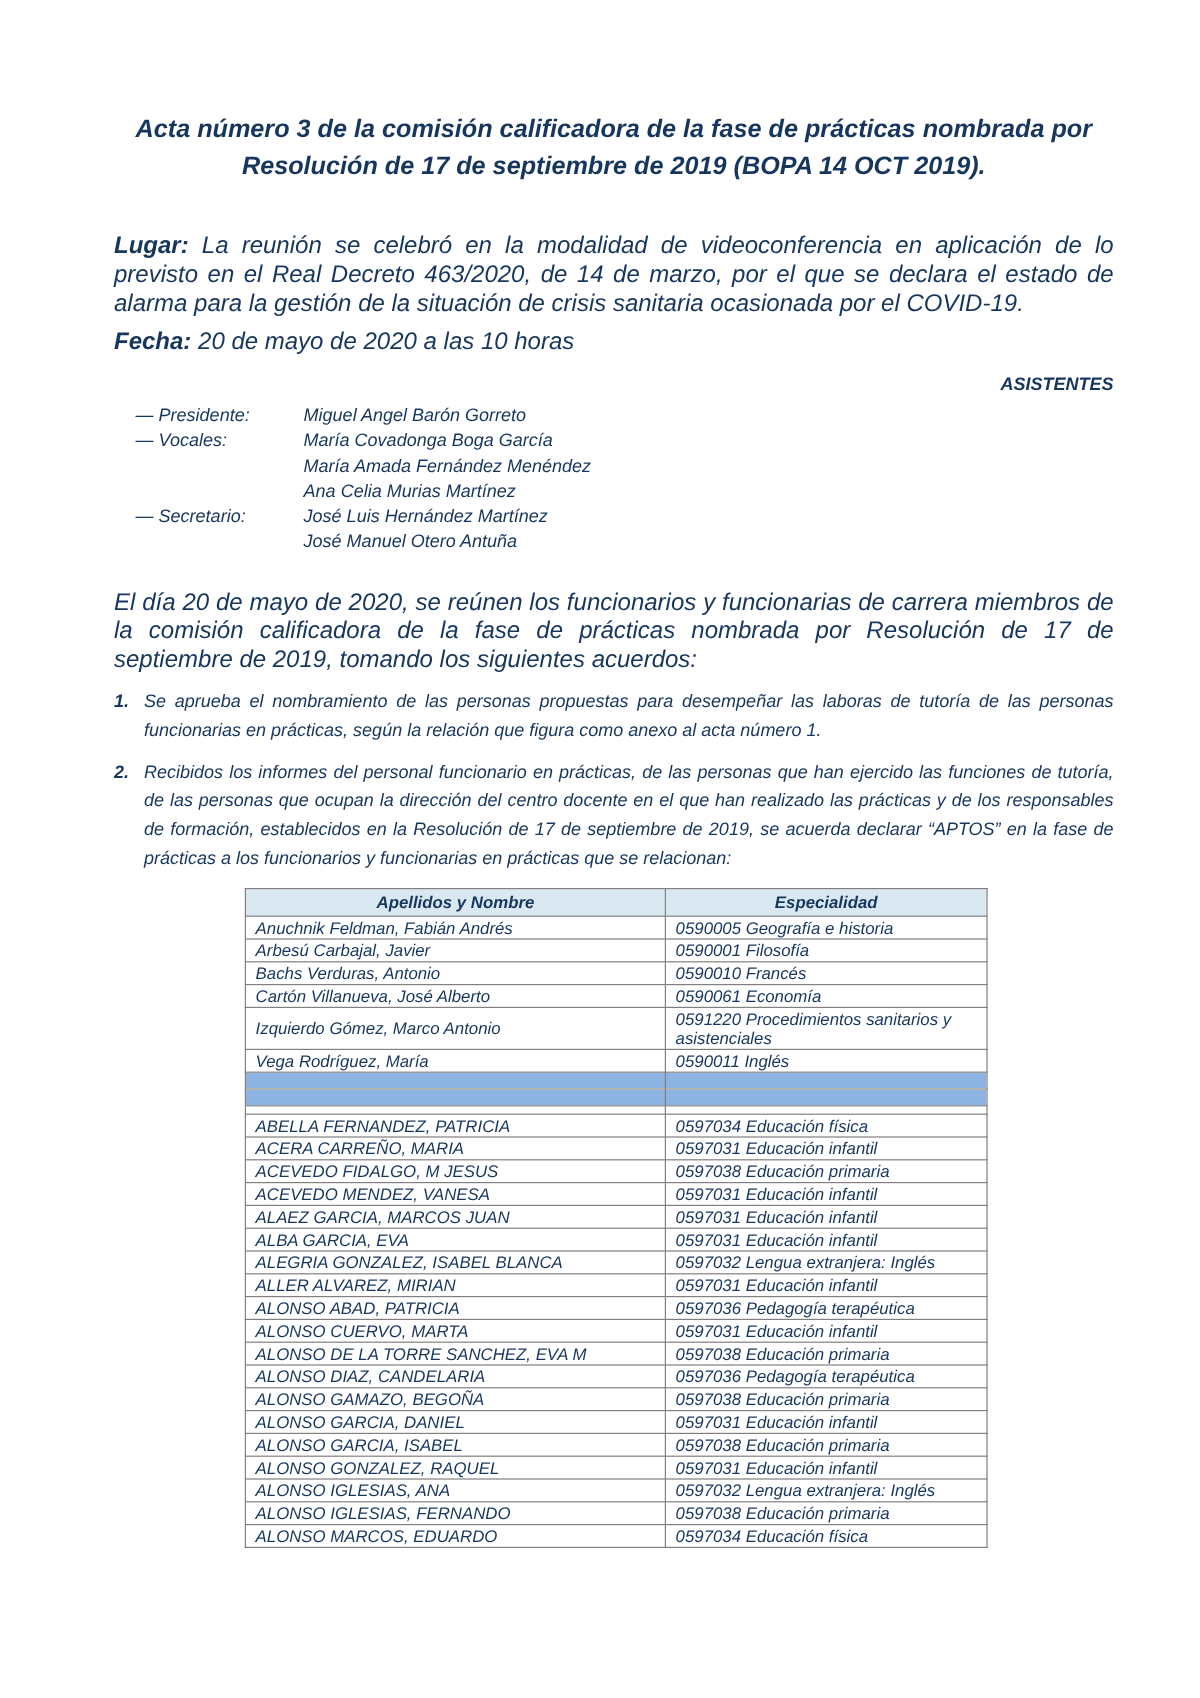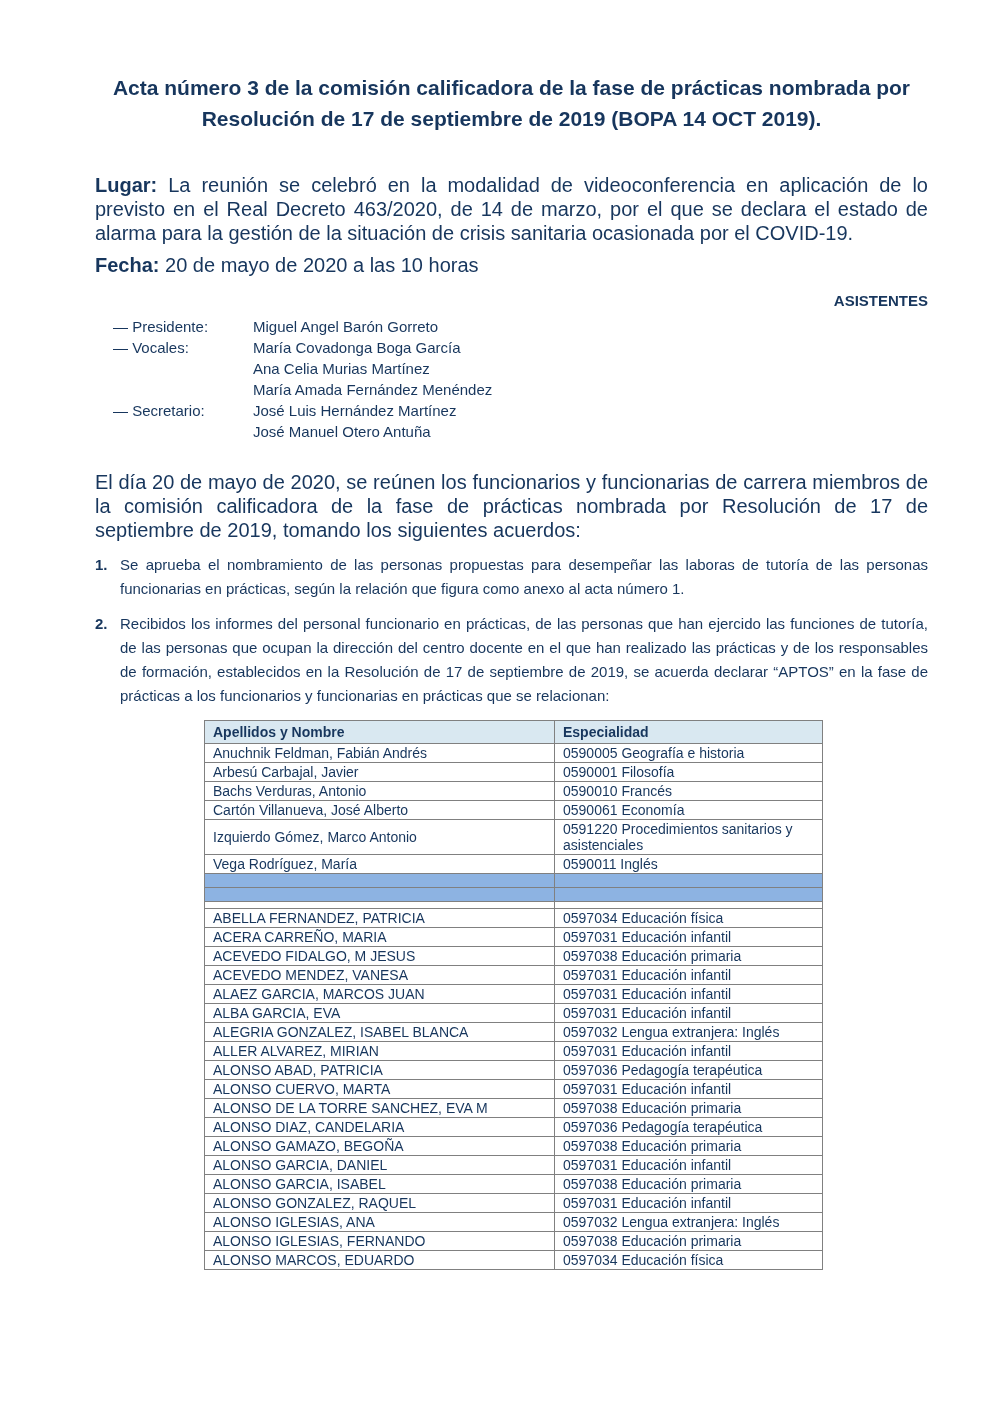--- a/index.html
+++ b/index.html
@@ -5,22 +5,23 @@
   html, body { margin: 0; padding: 0; background: #ffffff; }
   body {
     width: 1000px; height: 1415px;
     font-family: "Liberation Sans", sans-serif;
     color: #17365D;
     overflow: hidden;
   }
   .page {
     box-sizing: border-box;
     width: 1000px; height: 1415px;
-    padding: 72px 72px 0 95px;
+    padding: 92px 72px 0 95px;
     background: #ffffff;
+    font-style: italic;
   }
   .doc-title {
     max-width: 800px;
     margin: 0 auto;
     font-size: 21px;
     line-height: 31px;
     font-weight: bold;
     text-align: center;
   }
   .para {
@@ -64,21 +65,21 @@
   .apt-table th, .apt-table td {
     border: 1px solid #808080;
     padding: 1px 8px;
     line-height: 16px;
     vertical-align: middle;
     overflow: hidden;
   }
   .apt-table th {
     background: #D9E8F1;
     font-weight: bold;
-    text-align: left;
+    text-align: center;
     line-height: 20px;
   }
   .apt-table td { text-align: left; }
   .apt-table tr.row-blue td { background: #8DB3E2; height: 13px; padding: 0 8px; }
   .apt-table tr.row-spacer td { height: 6px; padding: 0 8px; }
 </style>
 </head>
 <body>
 
 <div class="page">
@@ -95,25 +96,25 @@
     <div class="att-row">
       <span class="att-role">— Presidente:</span>
       <span class="att-name">Miguel Angel Barón Gorreto</span>
     </div>
     <div class="att-row">
       <span class="att-role">— Vocales:</span>
       <span class="att-name">María Covadonga Boga García</span>
     </div>
     <div class="att-row">
       <span class="att-role"></span>
+      <span class="att-name">María Amada Fernández Menéndez</span>
+    </div>
+    <div class="att-row">
+      <span class="att-role"></span>
       <span class="att-name">Ana Celia Murias Martínez</span>
-    </div>
-    <div class="att-row">
-      <span class="att-role"></span>
-      <span class="att-name">María Amada Fernández Menéndez</span>
     </div>
     <div class="att-row">
       <span class="att-role">— Secretario:</span>
       <span class="att-name">José Luis Hernández Martínez</span>
     </div>
     <div class="att-row">
       <span class="att-role"></span>
       <span class="att-name">José Manuel Otero Antuña</span>
     </div>
   </div>

